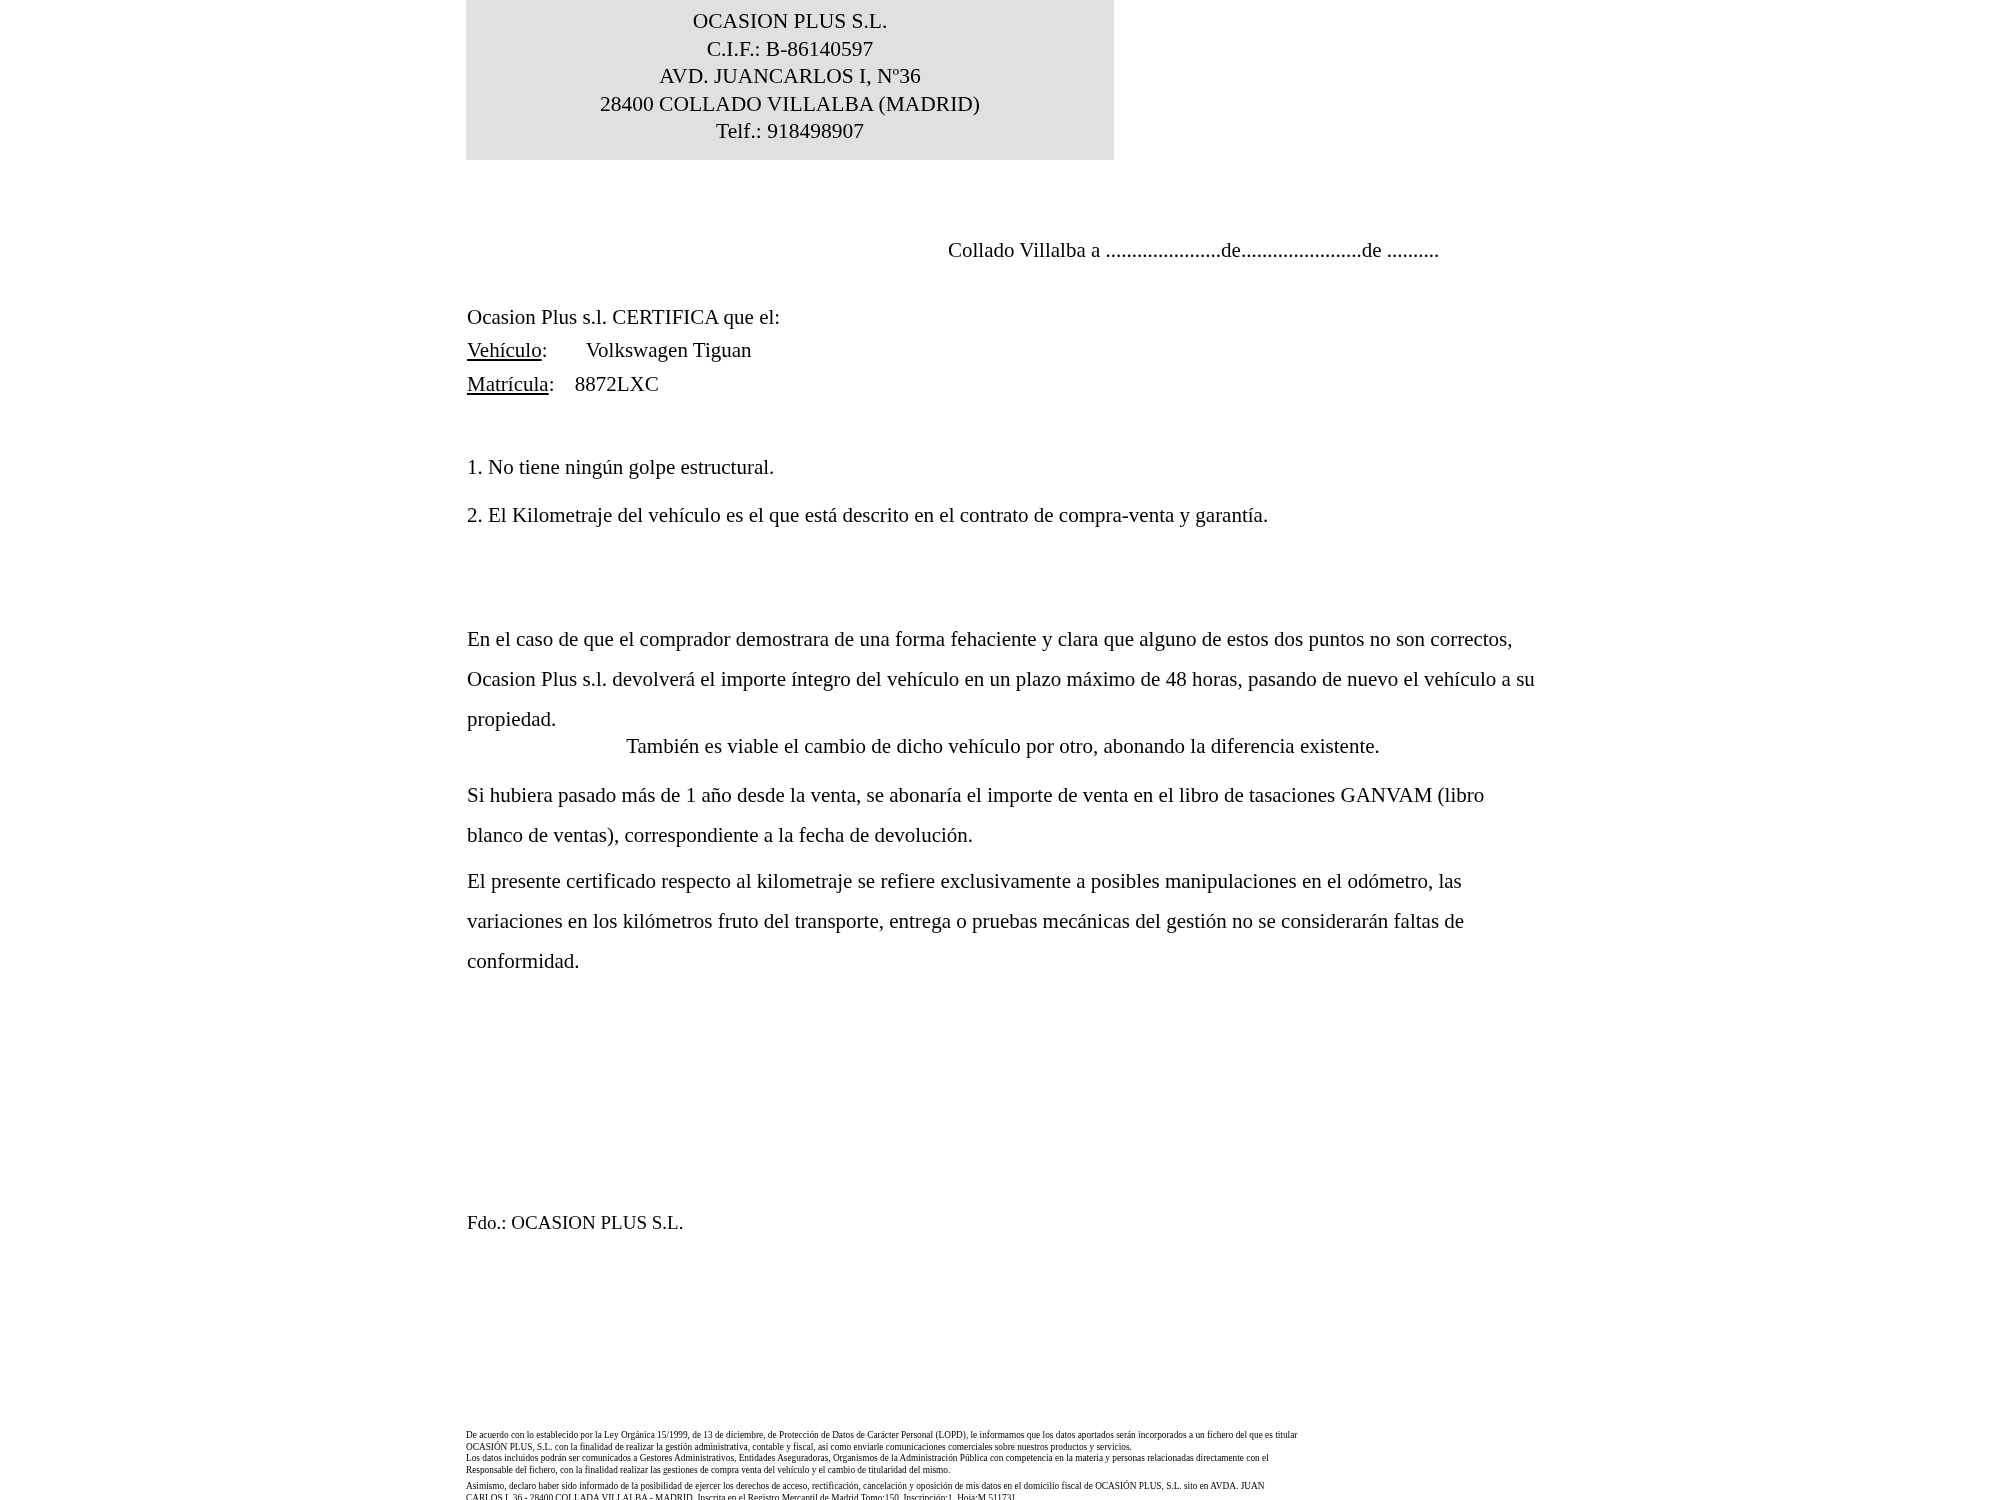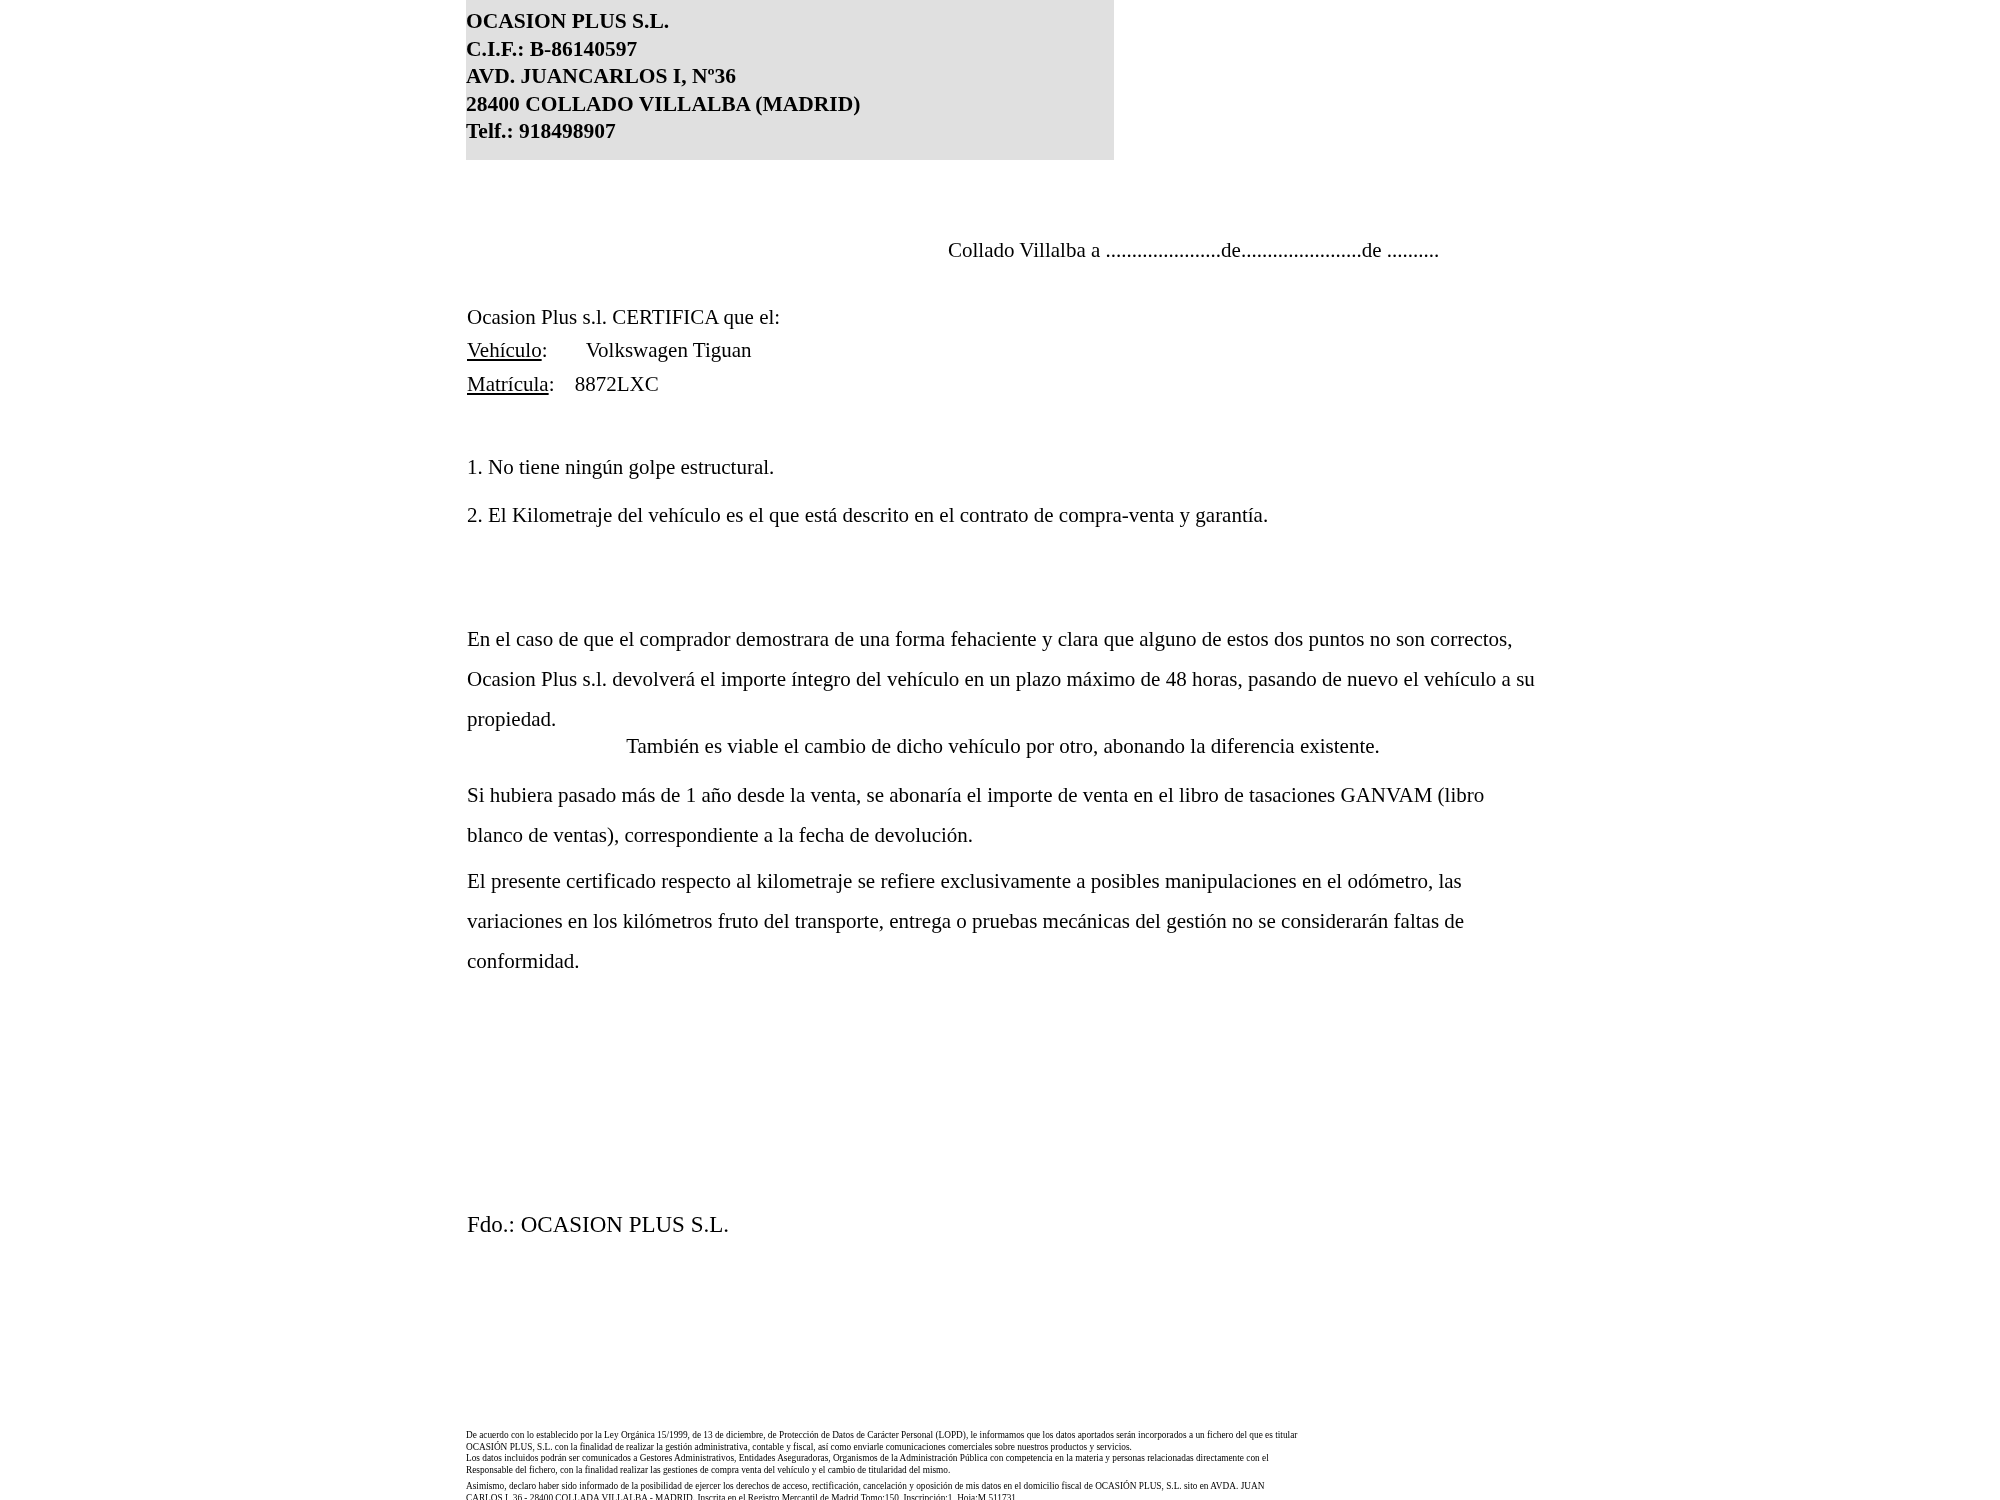--- a/index.html
+++ b/index.html
@@ -26,24 +26,25 @@
   
   .letterhead {
     position: absolute;
     left: 466px;
     top: 0px;
     width: 648px;
     padding: 8px 0 14px 0;
     background: #e0e0e0;
   }
   .letterhead-line {
-    font-weight: bold;
+    font-weight: normal;
     font-size: 21.5px;
     line-height: 27.5px;
     white-space: nowrap;
+    text-align: center;
   }
 
   
   .place-date {
     position: absolute;
     left: 948px;
     top: 238px;
     font-size: 21px;
     white-space: nowrap;
   }
@@ -94,21 +95,21 @@
   .para.pa { top: 619px; }
   .para.pb { top: 726px; text-align: center; }
   .para.pc { top: 775px; }
   .para.pd { top: 861px; }
 
   
   .signature {
     position: absolute;
     left: 467px;
     top: 1212px;
-    font-size: 23px;
+    font-size: 19px;
     white-space: nowrap;
   }
 
   
   .legal {
     position: absolute;
     left: 466px;
     top: 1430px;
     width: 1088px;
     font-size: 9.3px;

